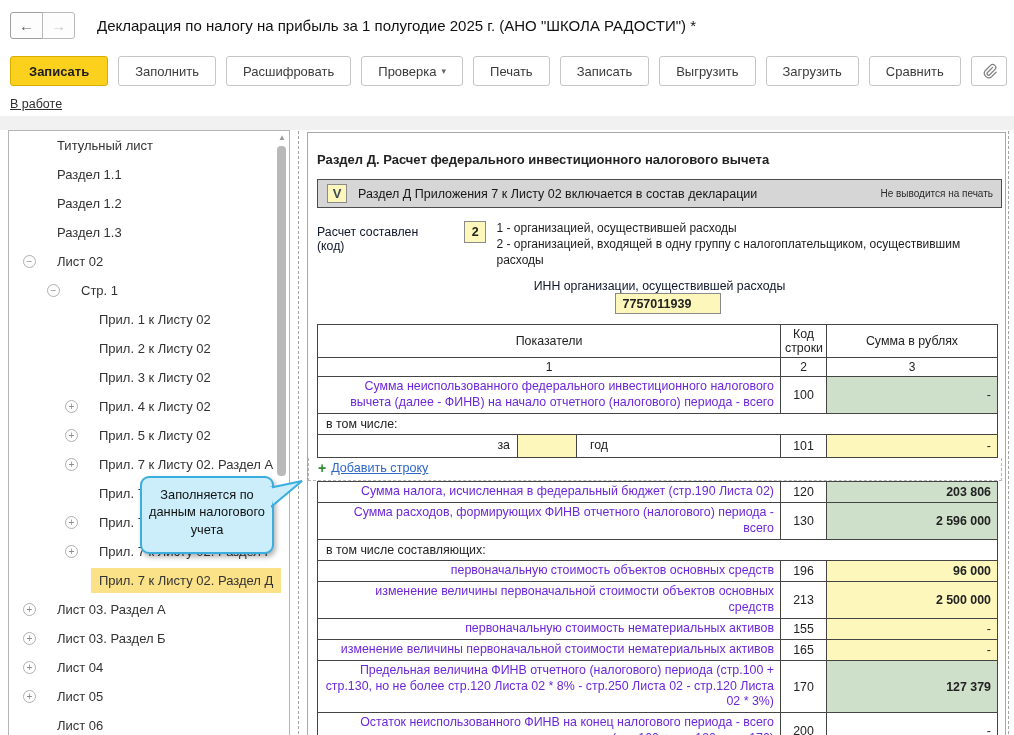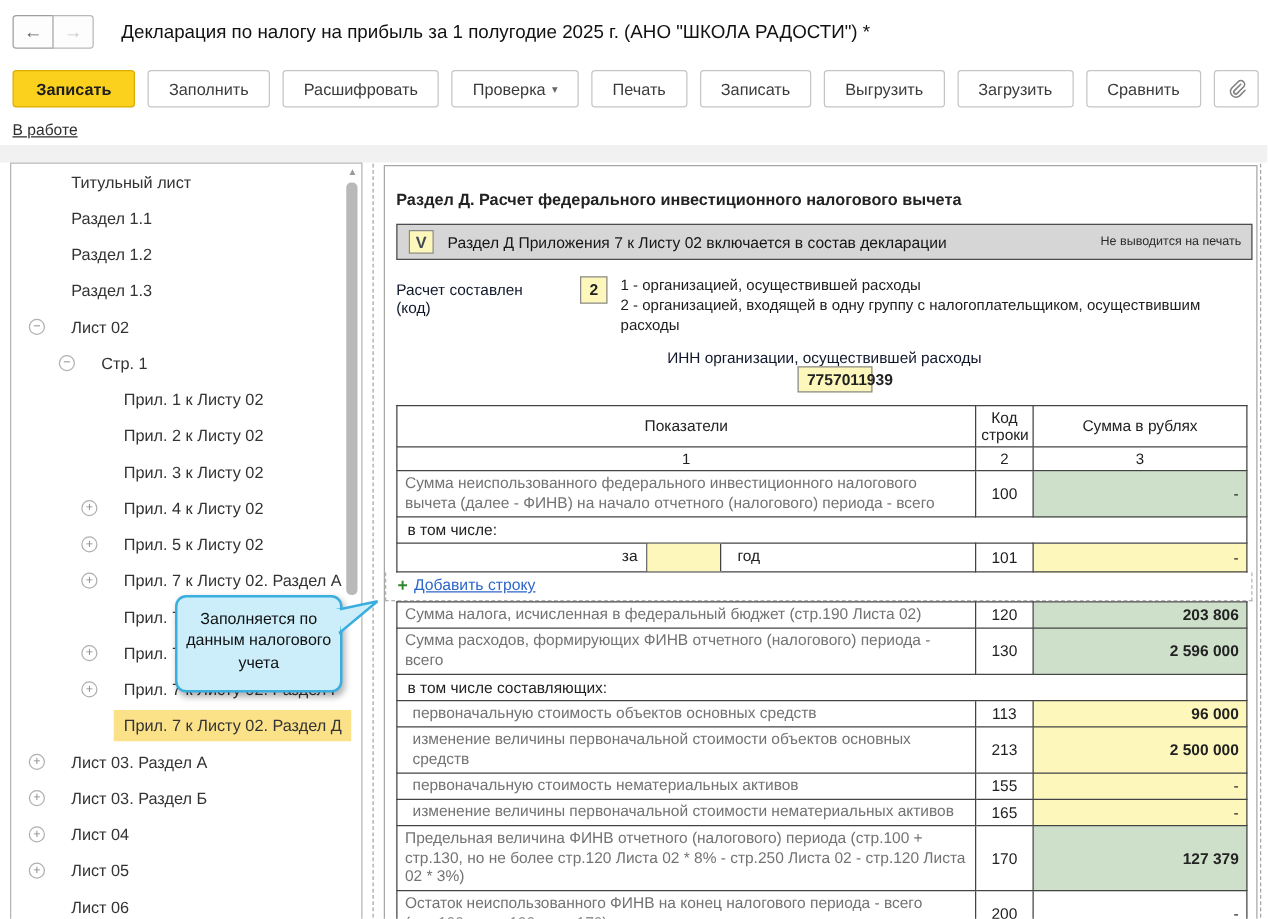--- a/index.html
+++ b/index.html
@@ -65,30 +65,30 @@
              justify-content:center; cursor:pointer; }
   .include-label { font-size:12.5px; margin-left:11px; color:#161616;text-align:center; }
   .include-note { margin-left:auto; font-size:10px; color:#2b2b2b; }
   .calc-row { margin-top:13px; display:flex; align-items:flex-start; }
   .form-label { font-size:12.3px; color:#0f172a; padding-top:4px; }
   .code-box { width:23px; height:22px; background:#fdf7bc; border:1px solid #8a8a8a; font-weight:bold;
               font-size:12.5px; display:flex; align-items:center; justify-content:center;
               margin-left:17px; cursor:text; }
   .code-opts { font-size:12px; line-height:1.32; margin-left:10px; color:#1c1c1c; }
   .inn-row { margin-top:11px; display:flex; align-items:center;flex-direction:column; }
-  .inn-box { width:60px; height:21px; background:#fdf7bc; border:1px solid #8a8a8a; font-weight:bold;
+  .inn-box { width:106px; height:21px; background:#fdf7bc; border:1px solid #8a8a8a; font-weight:bold;
              font-size:12.5px; display:flex; align-items:center; padding-left:7px; margin-left:16px; cursor:text; }
   
   .fin-table { border-collapse:collapse; table-layout:fixed; width:680px; margin-top:10px; }
   .fin-table.part2 { margin-top:0; }
   .fin-table th, .fin-table td { border:1px solid #444; font-size:12.4px; vertical-align:middle; }
   .fin-table th { font-weight:normal; text-align:center; padding:2px 4px; }
   .fin-table th.h-main { height:33px; }
   .fin-table th.h-num { height:17px; font-size:12px; }
-  td.c-label { padding:2px 6px; height:21px; line-height:1.28; color:#737373; }
+  td.c-label { padding:2px 6px; height:21px; line-height:1.28; color:#6d28d9;text-align:right; }
   td.c-label.sub { padding-left:12px; }
   td.c-code { text-align:center; }
   td.c-val { text-align:right; padding:2px 6px; }
   td.c-val.bold { font-weight:bold; }
   td.c-val.green { background:#cfe0ca; }
   td.c-val.yellow { background:#fdf7bc; }
   td.c-group { padding:3px 8px; height:19px; }
   td.year-td { padding:0; }
   .year-wrap { display:flex; align-items:stretch; height:22px; }
   .year-prefix { width:200px; text-align:right; padding:3px 7px 0 0; border-right:1px solid #444; }
@@ -320,21 +320,21 @@
             <tr>
               <td class="c-label">Сумма расходов, формирующих ФИНВ отчетного (налогового) периода - всего</td>
               <td class="c-code">130</td>
               <td class="c-val green bold">2 596 000</td>
             </tr>
             <tr>
               <td class="c-group" colspan="3">в том числе составляющих:</td>
             </tr>
             <tr>
               <td class="c-label sub">первоначальную стоимость объектов основных средств</td>
-              <td class="c-code">113</td>
+              <td class="c-code">196</td>
               <td class="c-val yellow bold">96 000</td>
             </tr>
             <tr>
               <td class="c-label sub">изменение величины первоначальной стоимости объектов основных средств</td>
               <td class="c-code">213</td>
               <td class="c-val yellow bold">2 500 000</td>
             </tr>
             <tr>
               <td class="c-label sub">первоначальную стоимость нематериальных активов</td>
               <td class="c-code">155</td>

